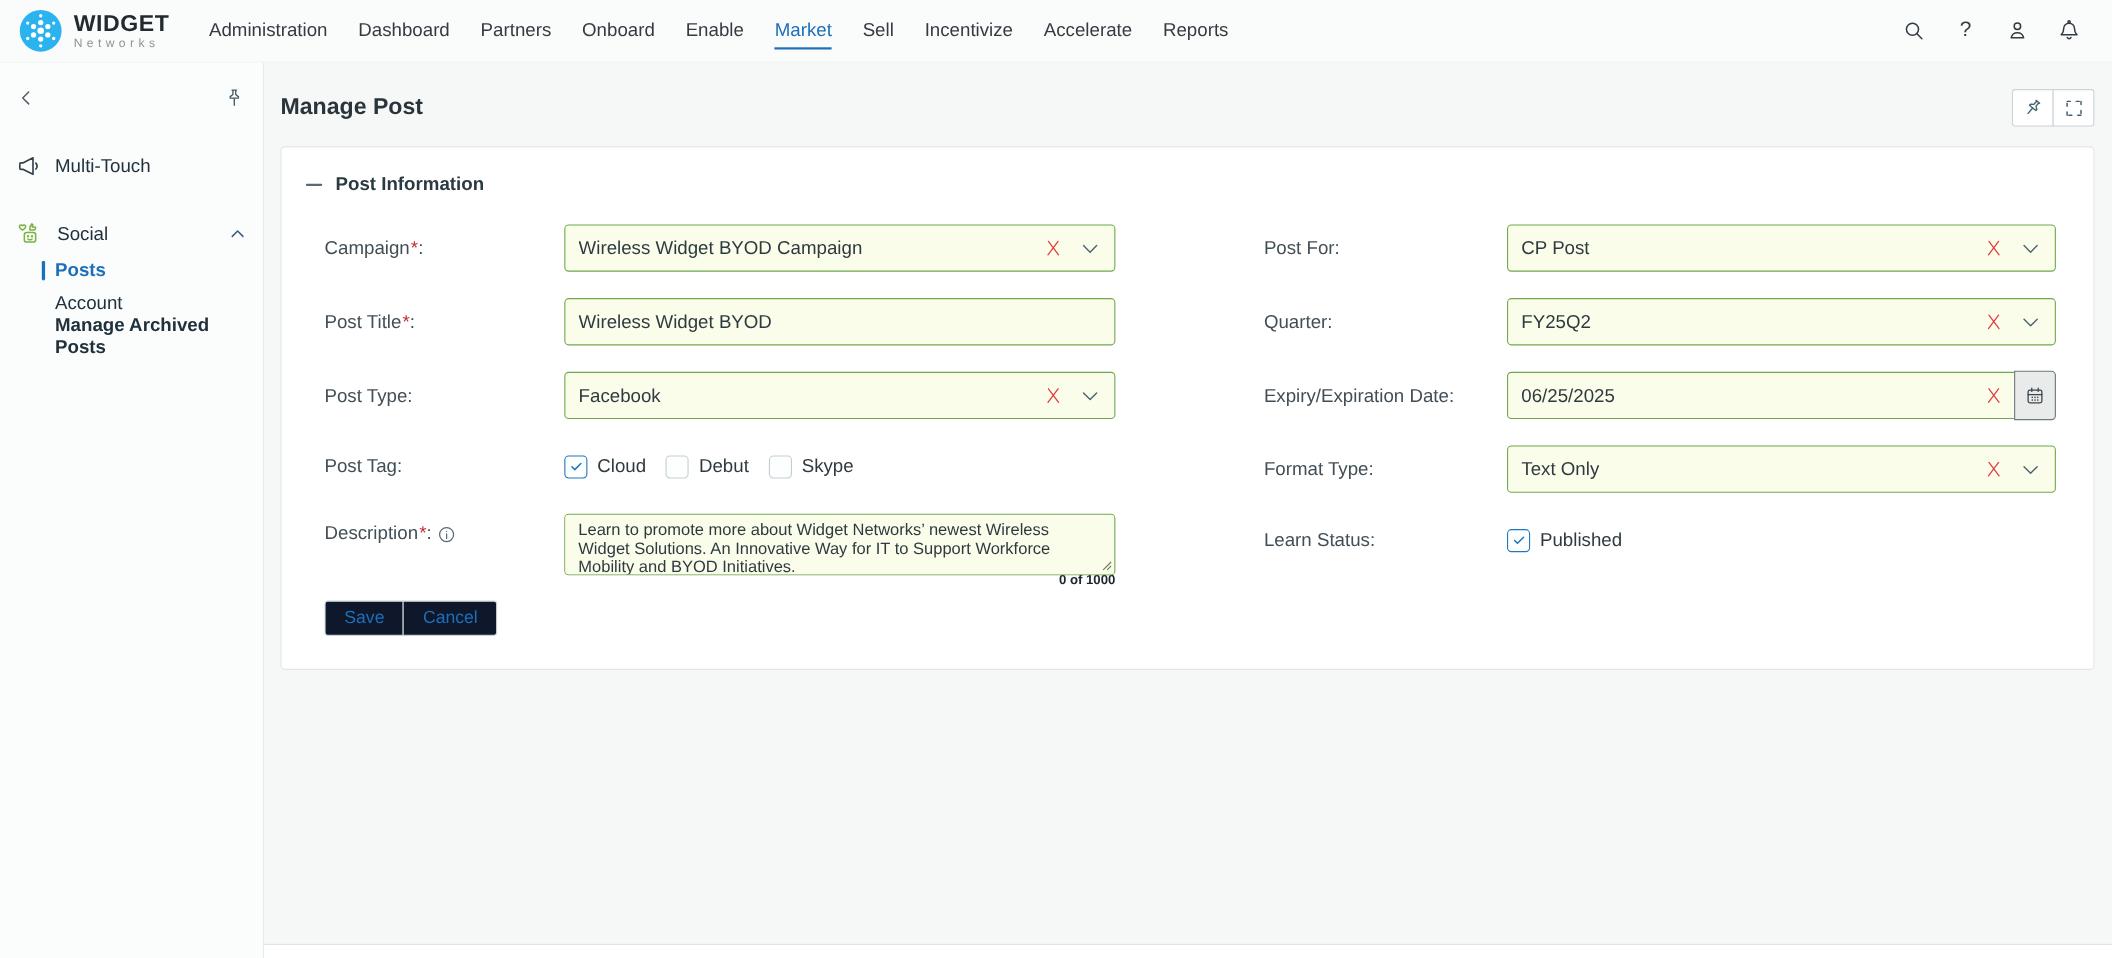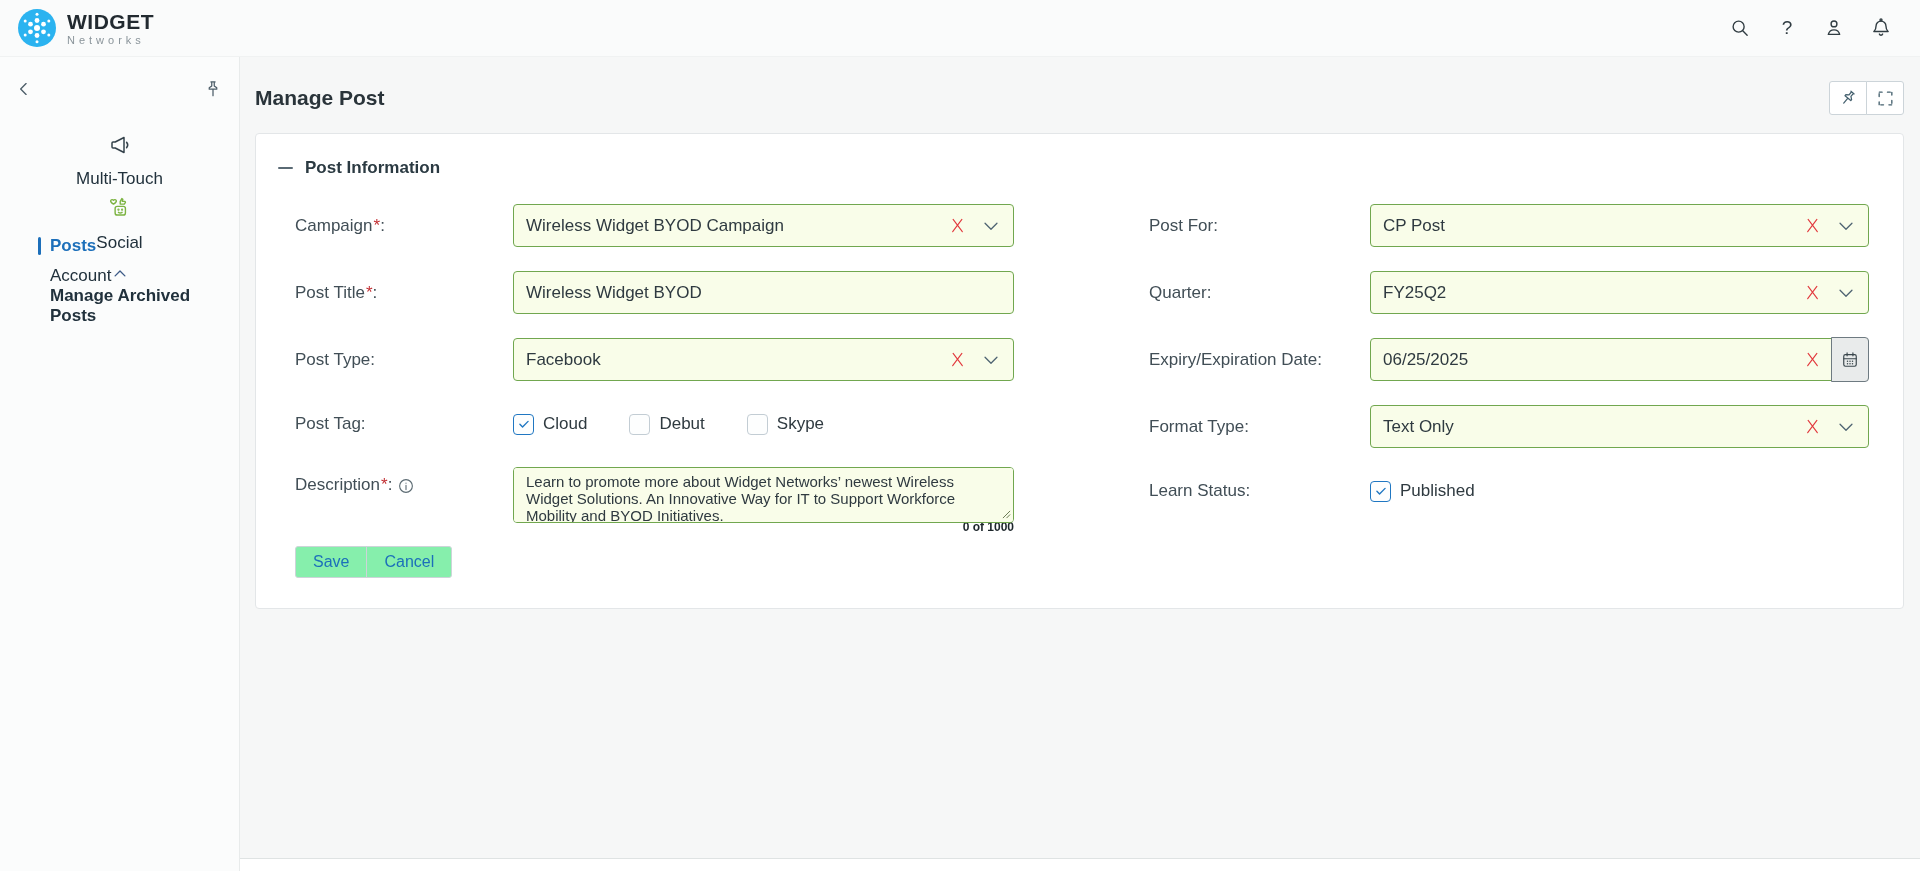--- a/index.html
+++ b/index.html
@@ -16,21 +16,21 @@
   .nav-item.active { color:#1c6fba; border-bottom-color:#1c6fba; }
   .top-icons { margin-left:auto; display:flex; align-items:center; gap:21px; padding-right:26px; color:#303c42; }
   .tbtn { width:26px; height:26px; display:flex; align-items:center; justify-content:center; cursor:pointer; }
   .help-q { font-size:19px; font-weight:500; color:#303c42; }
 
   
   .body-wrap { display:flex; height:814px; }
   .sidebar { width:240px; flex-shrink:0; background:#fbfcfc; border-right:1px solid #e8ebeb; padding-top:14px; }
   .sb-top { display:flex; justify-content:space-between; align-items:center; padding:0 12px 0 10px; height:36px; color:#4c5d68; }
   .sb-iconbtn { width:28px; height:28px; display:flex; align-items:center; justify-content:center; cursor:pointer; }
-  .sb-item { display:flex; align-items:center; gap:12px; height:36px; margin-top:26px; padding:0 14px; font-size:17px; font-weight:500; color:#21313c; cursor:pointer;flex-direction:column; }
+  .sb-item { display:flex; align-items:center; gap:12px; height:36px; margin-top:26px; padding:0 14px; font-size:17px; font-weight:500; color:#21313c; cursor:pointer; }
   .sb-item .sb-label { flex:1; }
   .sb-noicon { padding-left:47px; }
   .sb-sub { display:flex; align-items:center; height:30px; padding-left:50px; font-size:17px; font-weight:500; color:#21313c; cursor:pointer; position:relative; }
   .sb-sub.active { color:#1c6fba; font-weight:600; }
   .sb-sub.active::before { content:""; position:absolute; left:38px; top:6px; bottom:6px; width:3px; background:#1c6fba; border-radius:2px; }
   .sb-sub.bold { font-weight:600; }
 
   main { flex:1; display:flex; flex-direction:column; }
   .page-head { display:flex; align-items:center; justify-content:space-between; padding:24px 18px 18px 15px; }
   .page-title { font-size:21px; font-weight:600; color:#2a343a; }
@@ -60,29 +60,29 @@
   .dd { display:flex; align-items:center; padding:0 84px 0 12px; cursor:pointer; }
   .dd .val { white-space:nowrap; overflow:hidden; }
   .icon-x { position:absolute; right:46px; top:50%; transform:translateY(-50%); color:#e23b3f; cursor:pointer; }
   .icon-dd { position:absolute; right:12px; top:50%; transform:translateY(-50%); color:#4e6371; cursor:pointer; }
   .dd.date { padding-right:96px; }
   .cal-btn { position:absolute; right:0; top:-1px; bottom:-1px; width:38px; background:#e9ebeb; border:1px solid #6e7a81; border-radius:0 4px 4px 0; display:flex; align-items:center; justify-content:center; color:#3a464c; cursor:pointer; }
   input.green-box { padding:0 12px; outline:none; font-family:"Liberation Sans", sans-serif; }
   textarea.green-box { height:56px; padding:5px 12px; resize:none; outline:none; line-height:17px; font-size:15px; font-family:"Liberation Sans", sans-serif; display:block; }
   .resize-grip { position:absolute; right:3px; bottom:4px; color:#6a7a52; pointer-events:none; }
 
-  .cbgroup { display:flex; align-items:center; gap:42px; }
+  .cbgroup { display:flex; align-items:center; gap:18px; }
   .cb { display:flex; align-items:center; gap:9px; font-size:17px; color:#2f3a40; cursor:pointer; }
   .cb .box { width:21px; height:21px; border-radius:4px; border:1px solid #c3cdd4; background:#fdfefe; display:flex; align-items:center; justify-content:center; color:transparent; }
   .cb.checked .box { border:1.5px solid #2077c2; color:#2077c2; }
 
   .counter { width:719px; text-align:right; font-size:12px; font-weight:600; color:#1d262b; margin:-14px 0 12px; padding-right:0; }
   .counter-row { display:flex; padding:0 34px 0 39px; }
   .btn-row { display:flex; padding:0 34px 0 39px; }
-  .btn { height:32px; padding:0 17px; background:#86efac; border:1px solid #cdd4d8; color:#1c6fba; font-size:16px; font-family:"Liberation Sans", sans-serif; display:flex; align-items:center; cursor:pointer; }
+  .btn { height:32px; padding:0 17px; background:#0f172a; border:1px solid #cdd4d8; color:#1c6fba; font-size:16px; font-family:"Liberation Sans", sans-serif; display:flex; align-items:center; cursor:pointer; }
   .btn.save { border-radius:3px 0 0 3px; }
   .btn.cancel { border-radius:0 3px 3px 0; margin-left:-1px; }
 
   .footline { margin-top:auto; height:13px; background:#ffffff; border-top:1px solid #dfe3e3; }
 </style>
 </head>
 <body>
 
 <header class="topbar">
   <div class="brand">
@@ -104,20 +104,32 @@
             <circle cx="8.2" cy="27" r="1.5"></circle>
             <circle cx="8.2" cy="13" r="1.5"></circle>
         </g>
       </svg>
     </span>
     <span>
       <div class="brand-name">WIDGET</div>
       <div class="brand-sub">Networks</div>
     </span>
   </div>
+  <nav class="mainnav">
+    <span class="nav-item">Administration</span>
+    <span class="nav-item">Dashboard</span>
+    <span class="nav-item">Partners</span>
+    <span class="nav-item">Onboard</span>
+    <span class="nav-item">Enable</span>
+    <span class="nav-item active">Market</span>
+    <span class="nav-item">Sell</span>
+    <span class="nav-item">Incentivize</span>
+    <span class="nav-item">Accelerate</span>
+    <span class="nav-item">Reports</span>
+  </nav>
   <div class="top-icons">
     <span class="tbtn">
       <svg width="22" height="22" viewBox="0 0 24 24" fill="none" stroke="currentColor" stroke-width="1.5" stroke-linecap="round">
           <circle cx="10.5" cy="10.5" r="6"></circle>
           <path d="M15 15l4.8 4.8"></path>
         </svg>
     </span>
     <span class="tbtn help-q">?</span>
     <span class="tbtn">
       <svg width="22" height="22" viewBox="0 0 24 24" fill="none" stroke="currentColor" stroke-width="1.5" stroke-linecap="round" stroke-linejoin="round">

